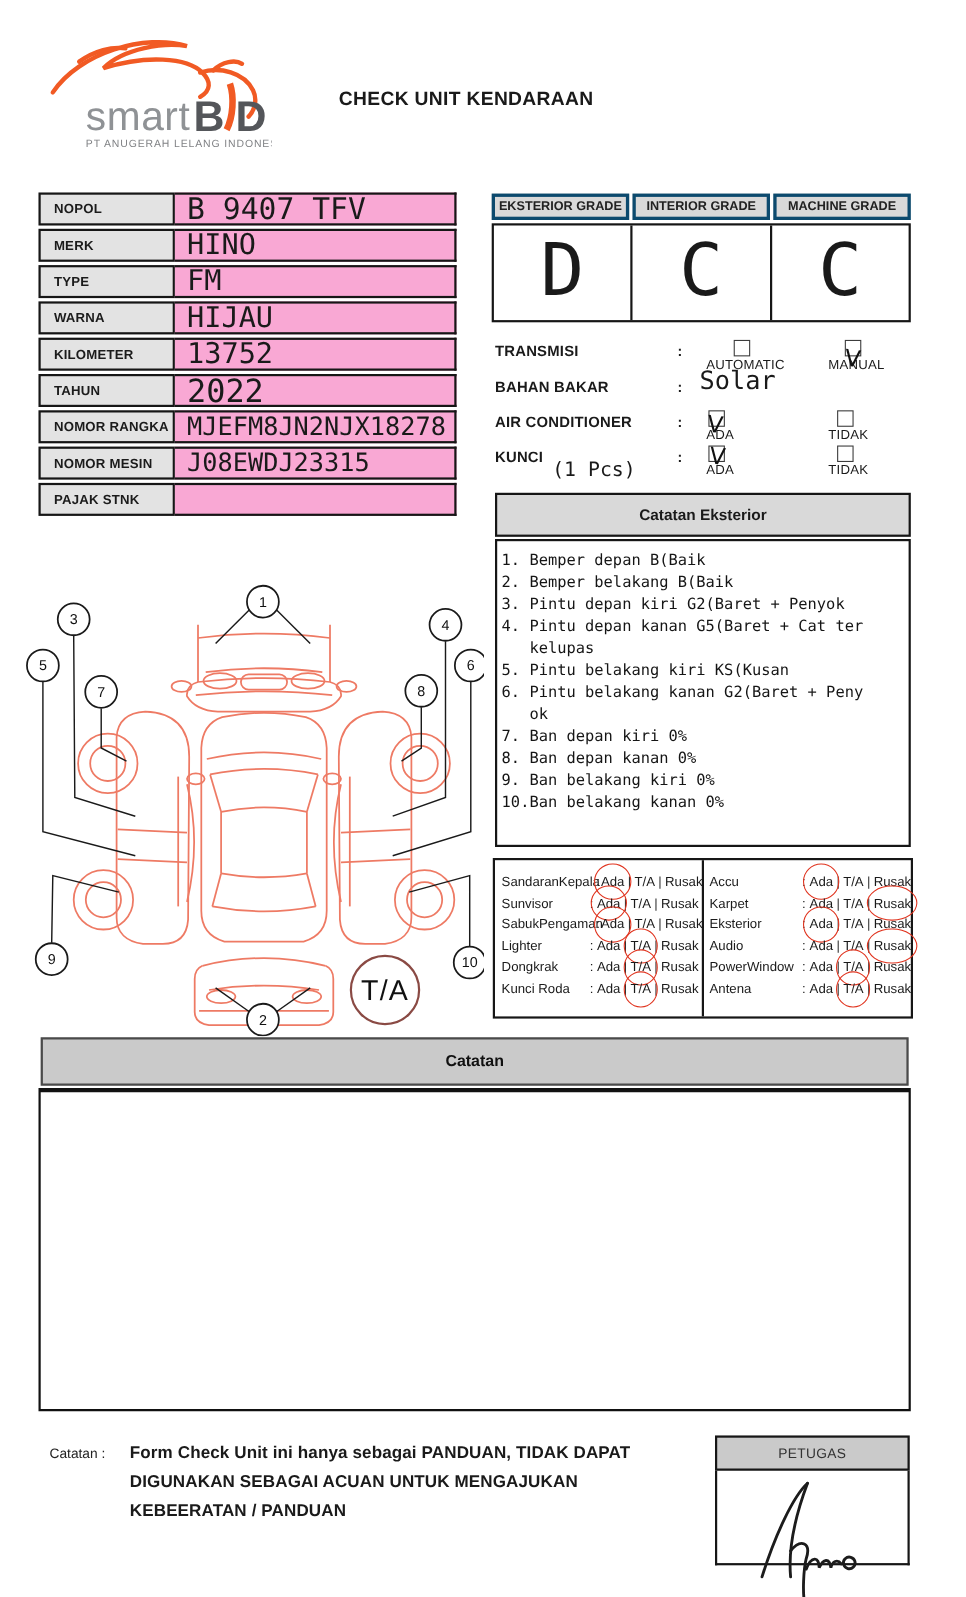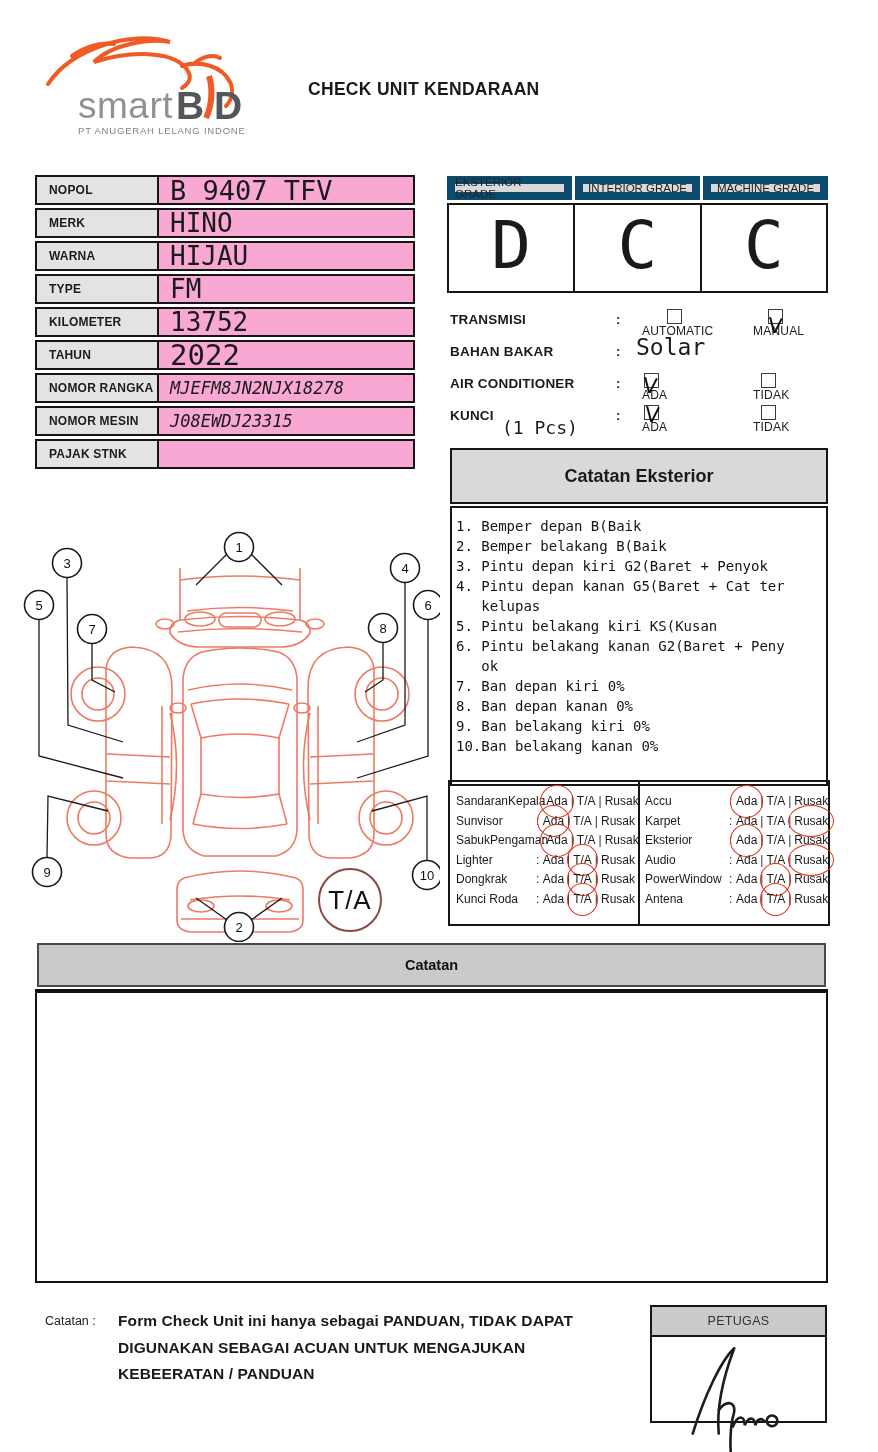--- a/index.html
+++ b/index.html
@@ -17,48 +17,48 @@
   
   .title{position:absolute; left:308px; top:79px; font-size:17.5px; font-weight:700; letter-spacing:.3px;}
 
   
   .info-table{position:absolute; left:35px; top:175px; width:380px;}
   .info-row{display:flex; height:30px; margin-bottom:3px;}
   .info-label{width:124px; background:#e3e3e3; border:2px solid #161616; display:flex; align-items:center;
     padding-left:12px; font-size:12px; font-weight:600; letter-spacing:.2px; color:#1b1b1b;}
   .info-value{flex:1; background:#f9a8d4; border:2px solid #161616; border-left:none; display:flex; align-items:center;
     padding-left:11px;}
-  .v27{font-size:27px;} .v26{font-size:26px;} .v29{font-size:29px;} .v21{font-size:17px;font-style:italic;}
+  .v27{font-size:27px;} .v26{font-size:26px;} .v29{font-size:29px;} .v21{font-size:23px;}
 
   
   .grade-wrap{position:absolute; left:447px; top:176px; width:381px;}
   .grade-headers{display:flex; gap:3px;}
-  .grade-h{flex:1; height:24px; background:var(--header-fill); border:8px solid #0c4a6e;
-    display:flex; align-items:center; justify-content:center; font-size:11.5px; font-weight:400; color:#222;}
+  .grade-h{flex:1; height:24px; background:var(--header-fill); border:3px solid #0c4a6e;
+    display:flex; align-items:center; justify-content:center; font-size:11.5px; font-weight:700; color:#222;}
   .grade-letters{margin-top:3px; height:90px; border:2px solid #161616; display:flex;}
   .grade-cell{flex:1; display:flex; align-items:center; justify-content:center; border-right:2px solid #161616;}
   .grade-cell:last-child{border-right:none;}
   .grade-letter{font-size:66px; line-height:1; margin-top:-4px;}
 
   
   .specs{position:absolute; left:450px; top:304px; width:380px; height:132px;}
   .spec-label{position:absolute; font-size:13.5px; font-weight:700; letter-spacing:.2px;}
   .spec-colon{position:absolute; left:166px; font-size:13px; font-weight:700;}
   .cb-group{position:absolute; display:flex; align-items:center;flex-direction:column;}
   .cb{position:relative; width:15px; height:15px; border:1.6px solid #3c3c3c; display:inline-block; background:#fff;}
   .cb-label{font-size:12px; font-weight:500; margin-left:6px; letter-spacing:.2px;}
   .vmark{position:absolute; font-family:"DejaVu Sans",sans-serif; font-size:21px; font-weight:400;
     color:#111; transform:rotate(6deg); pointer-events:none;}
   .fuel-value{position:absolute; left:186px; top:30px; font-size:23px;}
   .kunci-qty{position:absolute; left:52px; top:81px; font-size:18px;margin-top:32px;}
 
   
   .cat-eks{position:absolute; left:450px; top:448px; width:378px;}
-  .cat-eks-header{height:56px; background:var(--header-fill); border:2px solid #161616; display:flex;
-    align-items:center; justify-content:center; font-size:18px; font-weight:700;}
+  .cat-eks-header{height:40px; background:var(--header-fill); border:2px solid #161616; display:flex;
+    align-items:center; justify-content:center; font-size:14px; font-weight:700;}
   .cat-eks-body{height:280px; background:#fff; border:2px solid #161616; border-top:2px solid #161616;
     margin-top:2px; padding:8px 4px;}
   .cat-line{font-size:14px; line-height:20px; white-space:pre; color:#151515;}
 
   
   .diagram{position:absolute; left:20px; top:528px; width:420px; height:414px;}
   .car-art path, .car-art ellipse, .car-art circle, .car-art rect, .car-art line{
     stroke:var(--car-line); fill:none; stroke-width:1.6;}
   .callout{stroke:#1a1a1a; stroke-width:1.3; fill:none;}
   .numcirc{fill:#ffffff; stroke:#1a1a1a; stroke-width:1.6;}
@@ -127,26 +127,26 @@
   <div class="info-table">
     <div class="info-row">
       <div class="info-label">NOPOL</div>
       <div class="info-value mono v27">B 9407 TFV</div>
     </div>
     <div class="info-row">
       <div class="info-label">MERK</div>
       <div class="info-value mono v26">HINO</div>
     </div>
     <div class="info-row">
+      <div class="info-label">TYPE</div>
+      <div class="info-value mono v26">FM</div>
+    </div>
+    <div class="info-row">
       <div class="info-label">WARNA</div>
       <div class="info-value mono v26">HIJAU</div>
-    </div>
-    <div class="info-row">
-      <div class="info-label">TYPE</div>
-      <div class="info-value mono v26">FM</div>
     </div>
     <div class="info-row">
       <div class="info-label">KILOMETER</div>
       <div class="info-value mono v26">13752</div>
     </div>
     <div class="info-row">
       <div class="info-label">TAHUN</div>
       <div class="info-value mono v29">2022</div>
     </div>
     <div class="info-row">

